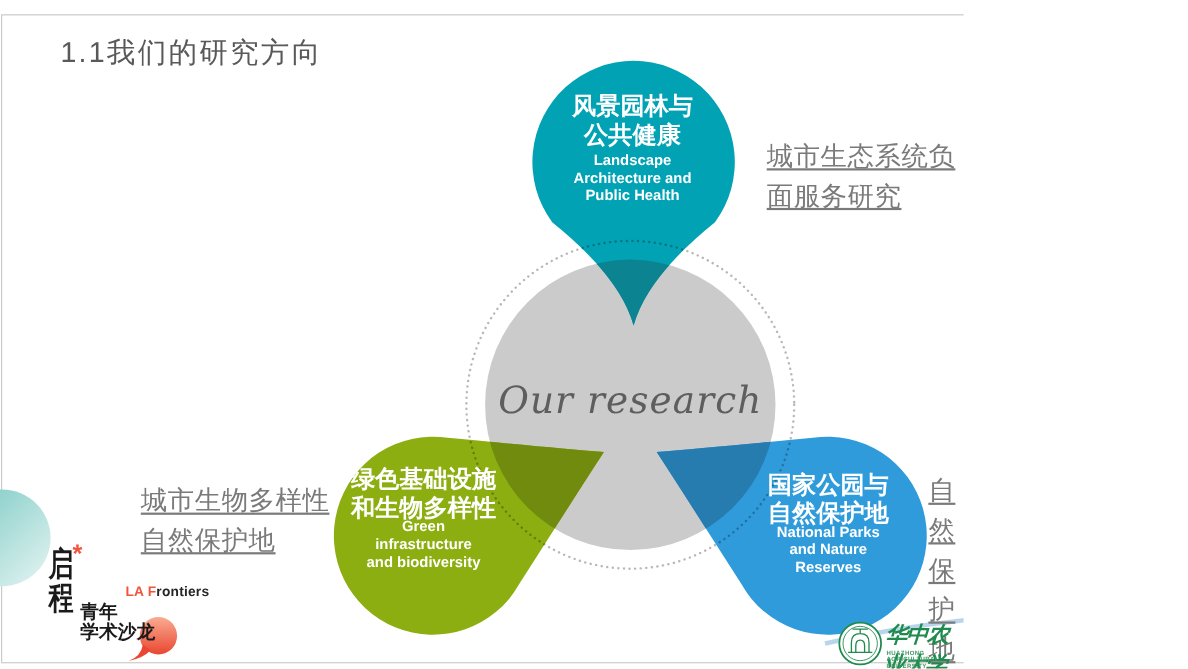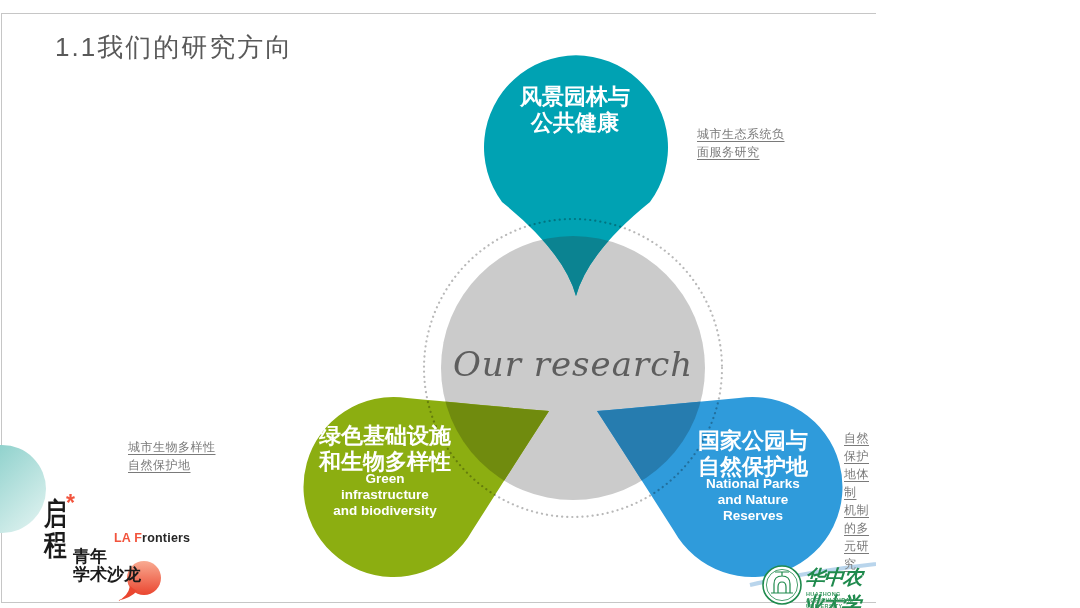--- a/index.html
+++ b/index.html
@@ -14,21 +14,21 @@
   .center-label{left:423px;top:344px;width:300px;text-align:center;
     font-family:"DejaVu Serif", serif;font-style:italic;font-size:34px;color:#5E5E5E;letter-spacing:1px;}
   .balloon-zh{width:220px;text-align:center;color:#ffffff;font-weight:bold;font-size:22px;line-height:1.2;}
   .balloon-en{width:220px;text-align:center;color:#ffffff;font-weight:bold;font-size:13.5px;line-height:1.18;}
   .b-top-zh{left:465px;top:84px;}
   .b-top-en{left:465px;top:138px;}
   .b-left-zh{left:275px;top:423px;}
   .b-left-en{left:275px;top:471px;}
   .b-right-zh{left:643px;top:428px;}
   .b-right-en{left:643px;top:476px;}
-  .annotation{font-size:12px;line-height:1.5;color:#7A7A7A;letter-spacing:0.5px;
+  .annotation{font-size:24px;line-height:1.5;color:#7A7A7A;letter-spacing:0.5px;
     text-decoration:underline;text-underline-offset:3px;}
   .ann-tr{left:697px;top:125px;}
   .ann-l{left:128px;top:438px;}
   .ann-br{left:844px;top:429px;}
   .qicheng{left:44px;top:498px;transform:scaleX(0.76);transform-origin:left top;
     font-size:30px;line-height:31px;font-weight:800;color:#1A1A1A;}
   .asterisk{left:66px;top:490px;font-size:23px;font-weight:bold;color:#F2543D;}
   .brand{left:73px;top:531px;font-size:12.5px;font-weight:bold;letter-spacing:0.2px;}
   .brand .red{color:#F2543D;margin-left:41px;}
   .brand .dark{color:#262626;}
@@ -93,20 +93,23 @@
 面服务研究</div>
   <div class="abs annotation ann-l pre">城市生物多样性
 自然保护地</div>
   <div class="abs annotation ann-br pre">自然保护地体制
 机制的多元研究</div>
 
   <div class="abs balloon-zh b-top-zh pre">风景园林与
 公共健康</div>
 
   <div class="abs center-label">Our research</div>
+  <div class="abs balloon-en b-top-en pre">Landscape
+Architecture and
+Public Health</div>
 
   <div class="abs balloon-zh b-left-zh pre">绿色基础设施
 和生物多样性</div>
   <div class="abs balloon-zh b-right-zh pre">国家公园与
 自然保护地</div>
 
   <div class="abs balloon-en b-left-en pre">Green
 infrastructure
 and biodiversity</div>
   <div class="abs balloon-en b-right-en pre">National Parks

